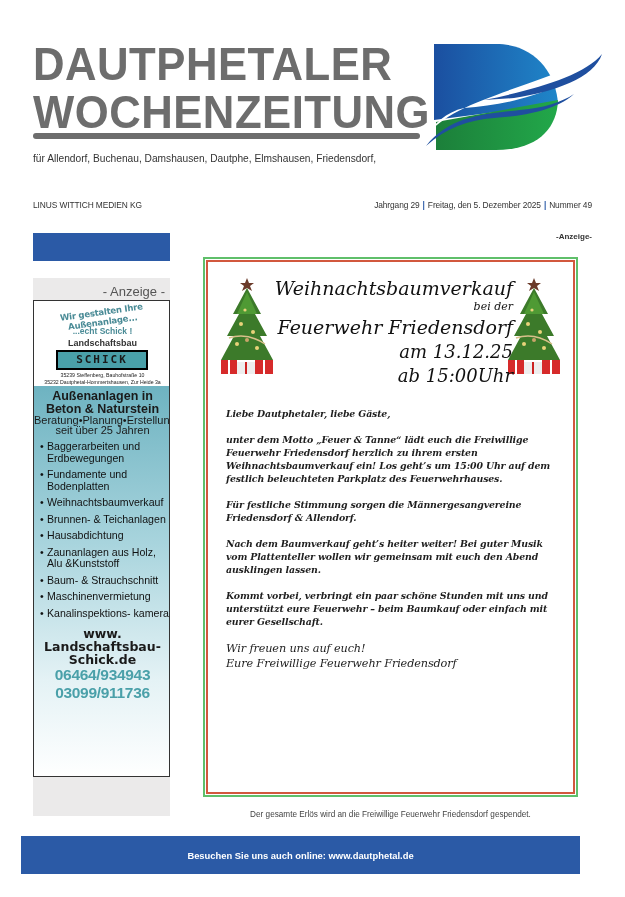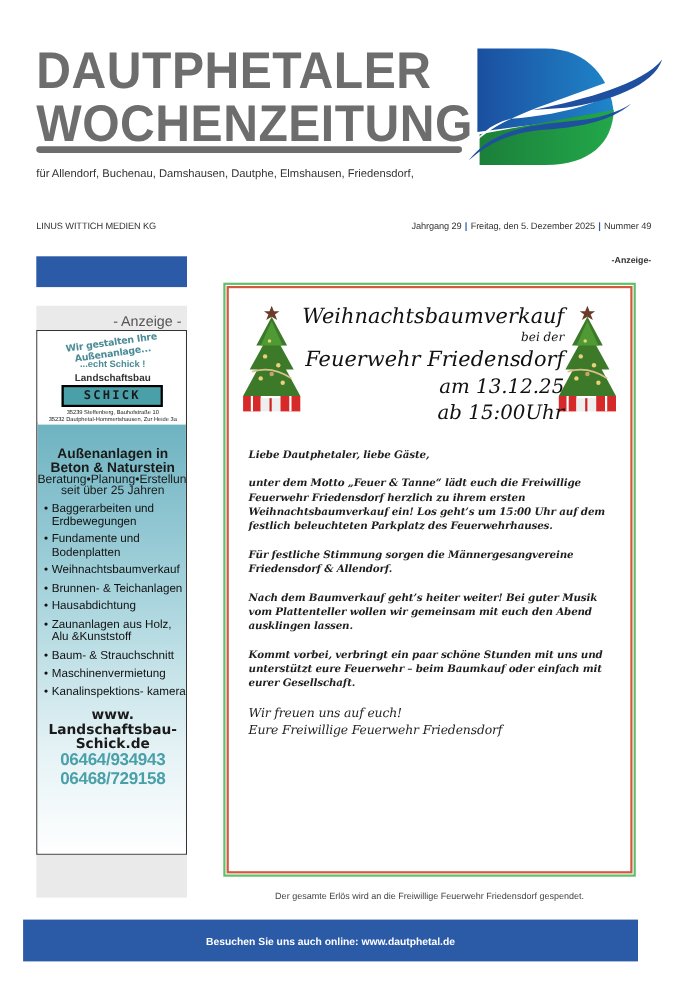--- a/index.html
+++ b/index.html
@@ -68,21 +68,21 @@
     font-family: "DejaVu Sans Mono", monospace; font-weight: bold; font-size: 11px;
     line-height: 16px; text-align: center; letter-spacing: 2px;
   }
   .ad-address {
     position: absolute; left: 0; top: 71px; width: 137px; text-align: center;
     font-size: 5.2px; line-height: 6.5px; color: #222;
   }
   .ad-body {
     position: absolute; left: 0; top: 85px; width: 137px; height: 392px;
     background: linear-gradient(180deg, #6eb3c1 0%, #a8d4dd 40%, #e4f2f5 75%, #ffffff 100%);
-    padding-top: 20px;
+    padding-top: 4px;
   }
   .ad-headline {
     text-align: center; font-weight: bold; font-size: 12.5px; line-height: 13px; color: #1a1a1a;
   }
   .ad-subline {
     text-align: center; font-size: 11px; line-height: 9.5px; color: #1a1a1a;
   }
   .ad-services { list-style: none; margin-top: 6px; padding-left: 6px; }
   .ad-services li {
     font-size: 10.6px; line-height: 11.5px; color: #111; margin-bottom: 5px;
@@ -218,21 +218,21 @@
         <li>Baum- &amp; Strauchschnitt</li>
         <li>Maschinenvermietung</li>
         <li>Kanalinspektions- kamera</li>
       </ul>
       <div class="ad-web">
         <div>www.</div>
         <div>Landschaftsbau-</div>
         <div>Schick.de</div>
       </div>
       <div class="ad-phone">06464/934943</div>
-      <div class="ad-phone">06468/729158</div>
+      <div class="ad-phone">03099/911736</div>
     </div>
   </div>
 </div>
 
 <div class="event-frame">
   <div class="event-frame-inner">
 
     <svg class="tree tree-left" viewBox="0 0 64 110">
       <polygon points="32,4 34,9 39,9 35,12 37,17 32,14 27,17 29,12 25,9 30,9" fill="#6b3b2a"></polygon>
       <polygon points="32,14 46,40 40,40 52,62 45,62 58,86 6,86 19,62 12,62 24,40 18,40" fill="#3c7a2a"></polygon>

